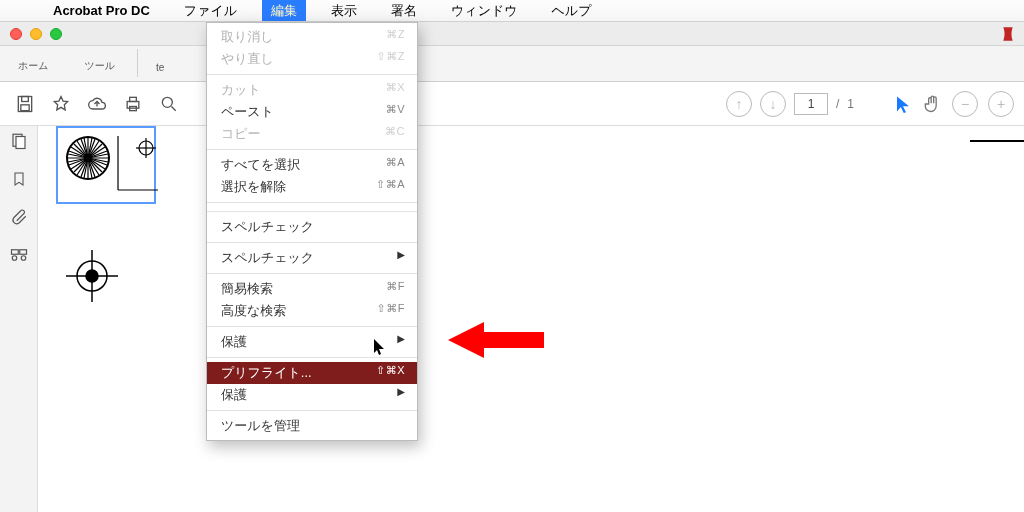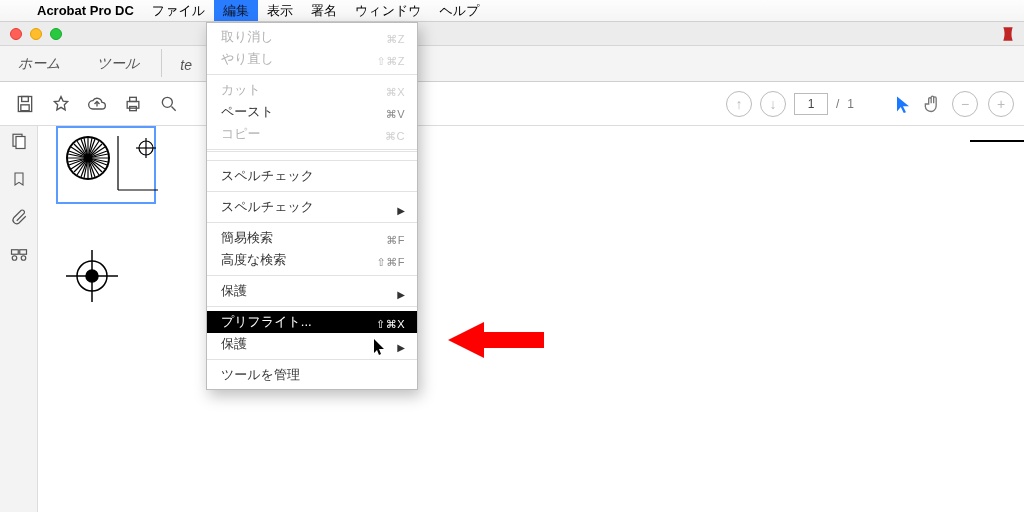--- a/index.html
+++ b/index.html
@@ -1,35 +1,35 @@
 <!DOCTYPE html>
 <html><head>
 <meta charset="utf-8">
 <style>
   * { box-sizing: border-box; margin: 0; padding: 0; font-family: -apple-system, "Helvetica Neue", Arial, sans-serif; }
   body { width: 1024px; height: 512px; background: #fff; position: relative; overflow: hidden; }
 
   
-  .mac-menubar { height: 22px; background: linear-gradient(#fdfdfd,#f5f5f5); display: flex; align-items: center; font-size: 13px; padding-left: 12px; gap: 0; border-bottom: 1px solid #d0d0d0;}
+  .mac-menubar { height: 22px; background: linear-gradient(#fdfdfd,#f5f5f5); display: flex; align-items: center; font-size: 13px; padding-left: 12px; gap: 16px; border-bottom: 1px solid #d0d0d0;}
   .apple-logo { font-size: 14px; padding: 0 8px; }
   .mac-menubar .mitem { padding: 0 9px; height: 100%; display: flex; align-items: center; cursor: default; }
   .mac-menubar .mitem.bold { font-weight: 600; }
-  .mac-menubar .mitem.active { background: #2a7cff; color: #0f172a; }
+  .mac-menubar .mitem.active { background: #2a7cff; color: #fef9c3; }
 
   
   .titlebar { height: 24px; background: #ececec; display: flex; align-items: center; padding-left: 10px; border-bottom: 1px solid #d5d5d5; position: relative;}
   .tl { width: 12px; height: 12px; border-radius: 50%; margin-right: 8px; }
   .tl.red { background:#ff5f57; border:1px solid #e33e32;}
   .tl.yellow { background:#ffbd2e; border:1px solid #e2a200;}
   .tl.green { background:#28c940; border:1px solid #17a92c;}
   .titlebar .aicon { position:absolute; right:8px; top:4px; width:16px; height:16px; }
   .titlebar .aicon svg path{ fill:#c02424;}
 
   
-  .tabrow { height: 36px; background:#f4f4f4; border-bottom:1px solid #cfcfcf; display:flex; align-items:flex-end; font-size:14px; color:#555;font-style:italic; }
+  .tabrow { height: 36px; background:#f4f4f4; border-bottom:1px solid #cfcfcf; display:flex; align-items:flex-end; font-size:10px; color:#555; }
   .tabrow .tb { padding: 8px 18px; cursor:default;}
   .tabrow .divider { width:1px; height:28px; background:#cfcfcf; margin:0 4px 4px 4px;}
   .tabrow .doc-tab { padding:8px 14px; }
 
   
   .toolbar { height: 44px; background:#fff; border-bottom:1px solid #dcdcdc; display:flex; align-items:center; padding:0 10px; position:relative;}
   .toolbar .tico { width:30px; height:30px; display:flex; align-items:center; justify-content:center; margin-right:6px; color:#555;}
   .toolbar .page-area { position:absolute; right:170px; top:0; height:100%; display:flex; align-items:center; gap:8px;}
   .toolbar .circ { width:26px; height:26px; border:1.5px solid #bbb; border-radius:50%; display:flex; align-items:center; justify-content:center; color:#bbb; font-size:14px;}
   .toolbar .pagebox { border:1px solid #bbb; width:34px; height:22px; font-size:12px; text-align:center; line-height:20px; color:#444;}
@@ -44,25 +44,25 @@
   .thumbpanel { position:absolute; left:38px; top:126px; width:130px; height:260px; background:#fff; }
   .thumb { position:absolute; border:1px solid #888; background:#fff; }
   .thumb.sel { border:2px solid #5a9bff; }
   .thumb1 { left:18px; top:0; width:100px; height:78px;}
   .thumb2 { left:18px; top:110px; width:100px; height:78px; border:none;}
 
   
   .dropdown { position:absolute; left:206px; top:22px; width:212px; background:#fff; border:1px solid #bcbcbc; box-shadow: 3px 6px 14px rgba(0,0,0,.25); font-size:13px; }
   .dropdown .grp { padding: 3px 0;}
   .dropdown hr { border:none; border-top:1px solid #e2e2e2; margin:1px 0;}
-  .dropdown .drow { display:flex; align-items:flex-end; justify-content:space-between; padding:2px 12px 2px 14px; color:#333; white-space:nowrap;}
+  .dropdown .drow { display:flex; align-items:flex-start; justify-content:space-between; padding:2px 12px 2px 14px; color:#333; white-space:nowrap;}
   .dropdown .drow.disabled { color:#b2b2b2; }
   .dropdown .drow .sc { font-size:11px; color:#888; letter-spacing:0.5px;}
   .dropdown .drow.disabled .sc { color:#cfcfcf;}
-  .dropdown .drow.highlight { background:#000000; color:#fff;}
+  .dropdown .drow.highlight { background:#7f1d1d; color:#fff;}
   .dropdown .drow.highlight .sc { color:#fff;}
   .dropdown .arrow { font-size:10px; color:#333;}
 
   
   .cursor { position:absolute; left:374px; top:339px; font-size:14px; color:#000; pointer-events:none;}
 
   
   .redarrow { position:absolute; left:448px; top:320px; }
 
   
@@ -256,20 +256,30 @@
         <div class="drow">
           <span>ペースト</span>
           <span class="sc">⌘V</span>
         </div>
         <div class="drow disabled">
           <span>コピー</span>
           <span class="sc">⌘C</span>
         </div>
       </div>
       <hr>
+      <div class="grp">
+        <div class="drow">
+          <span>すべてを選択</span>
+          <span class="sc">⌘A</span>
+        </div>
+        <div class="drow">
+          <span>選択を解除</span>
+          <span class="sc">⇧⌘A</span>
+        </div>
+      </div>
       <hr>
       <div class="grp">
       </div>
       <hr>
       <div class="grp">
         <div class="drow">
           <span>スペルチェック</span>
           <span class="sc"></span>
         </div>
       </div>

